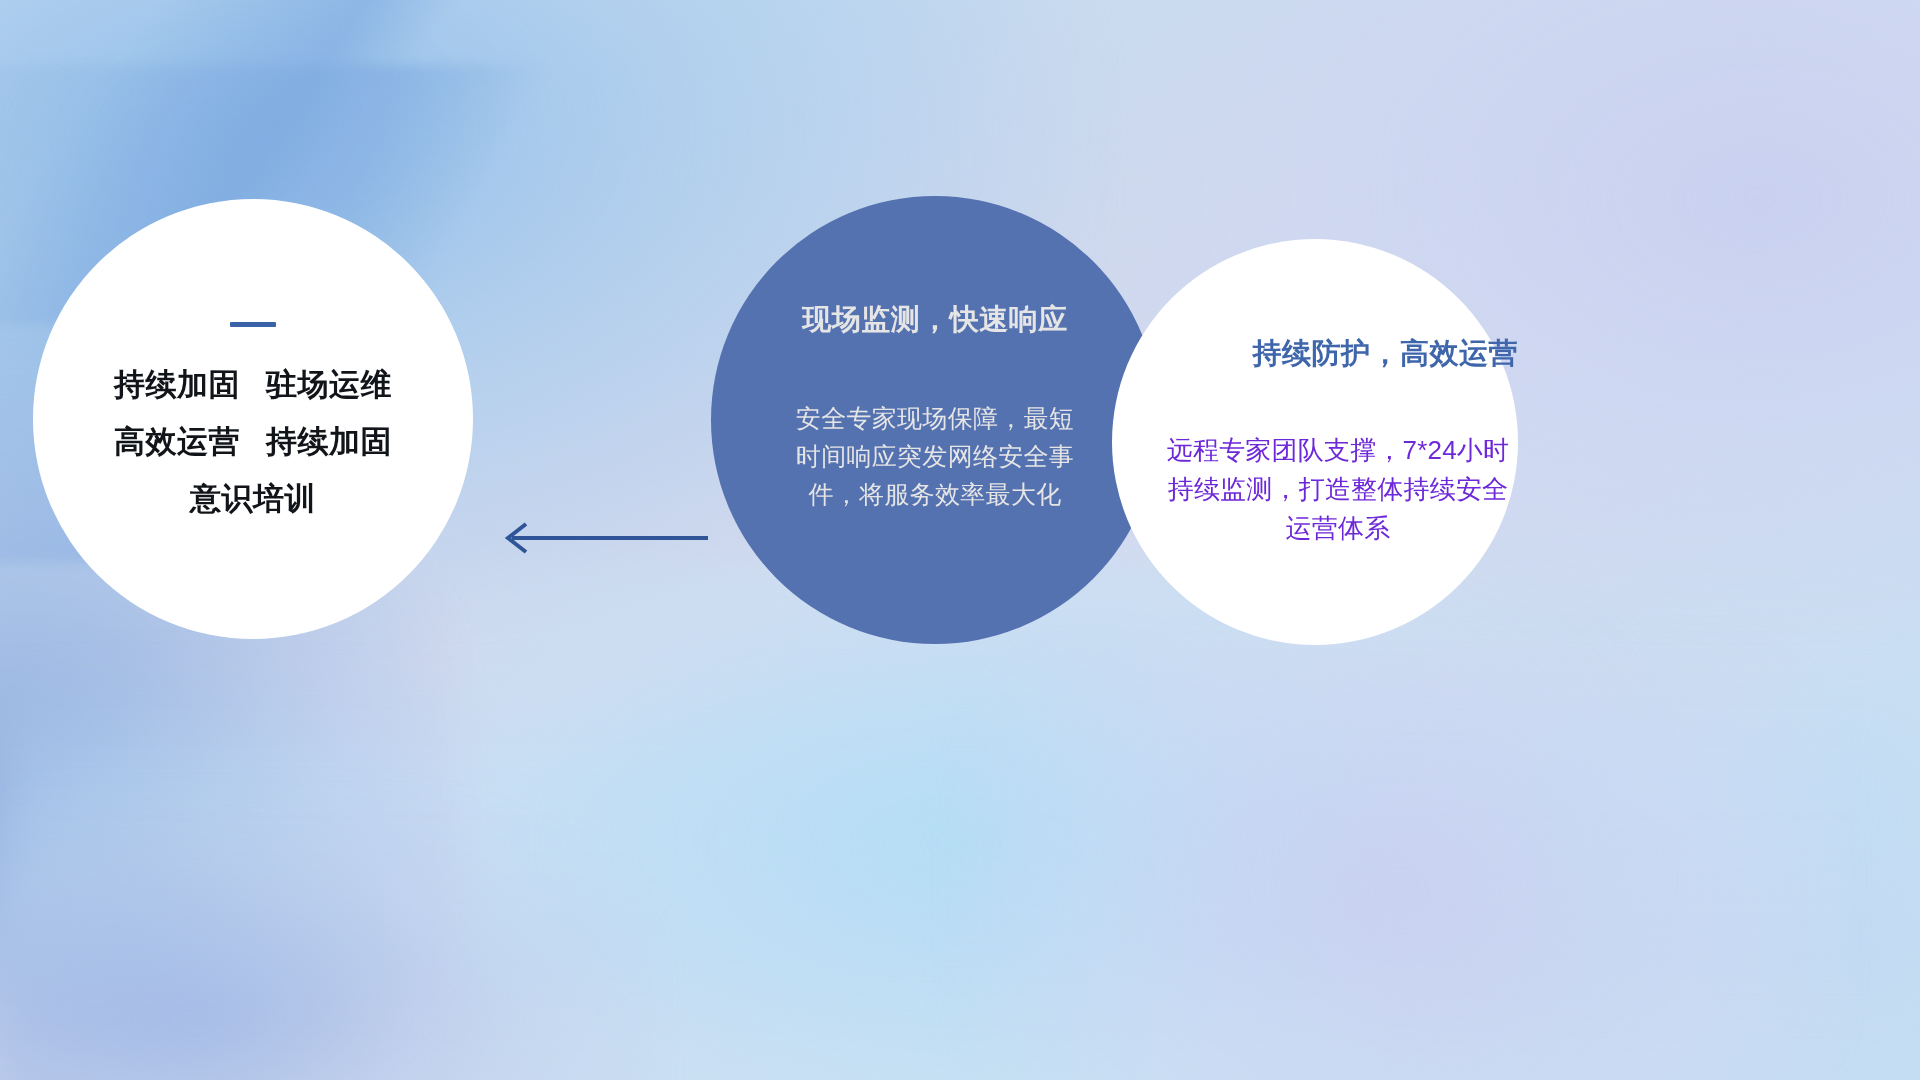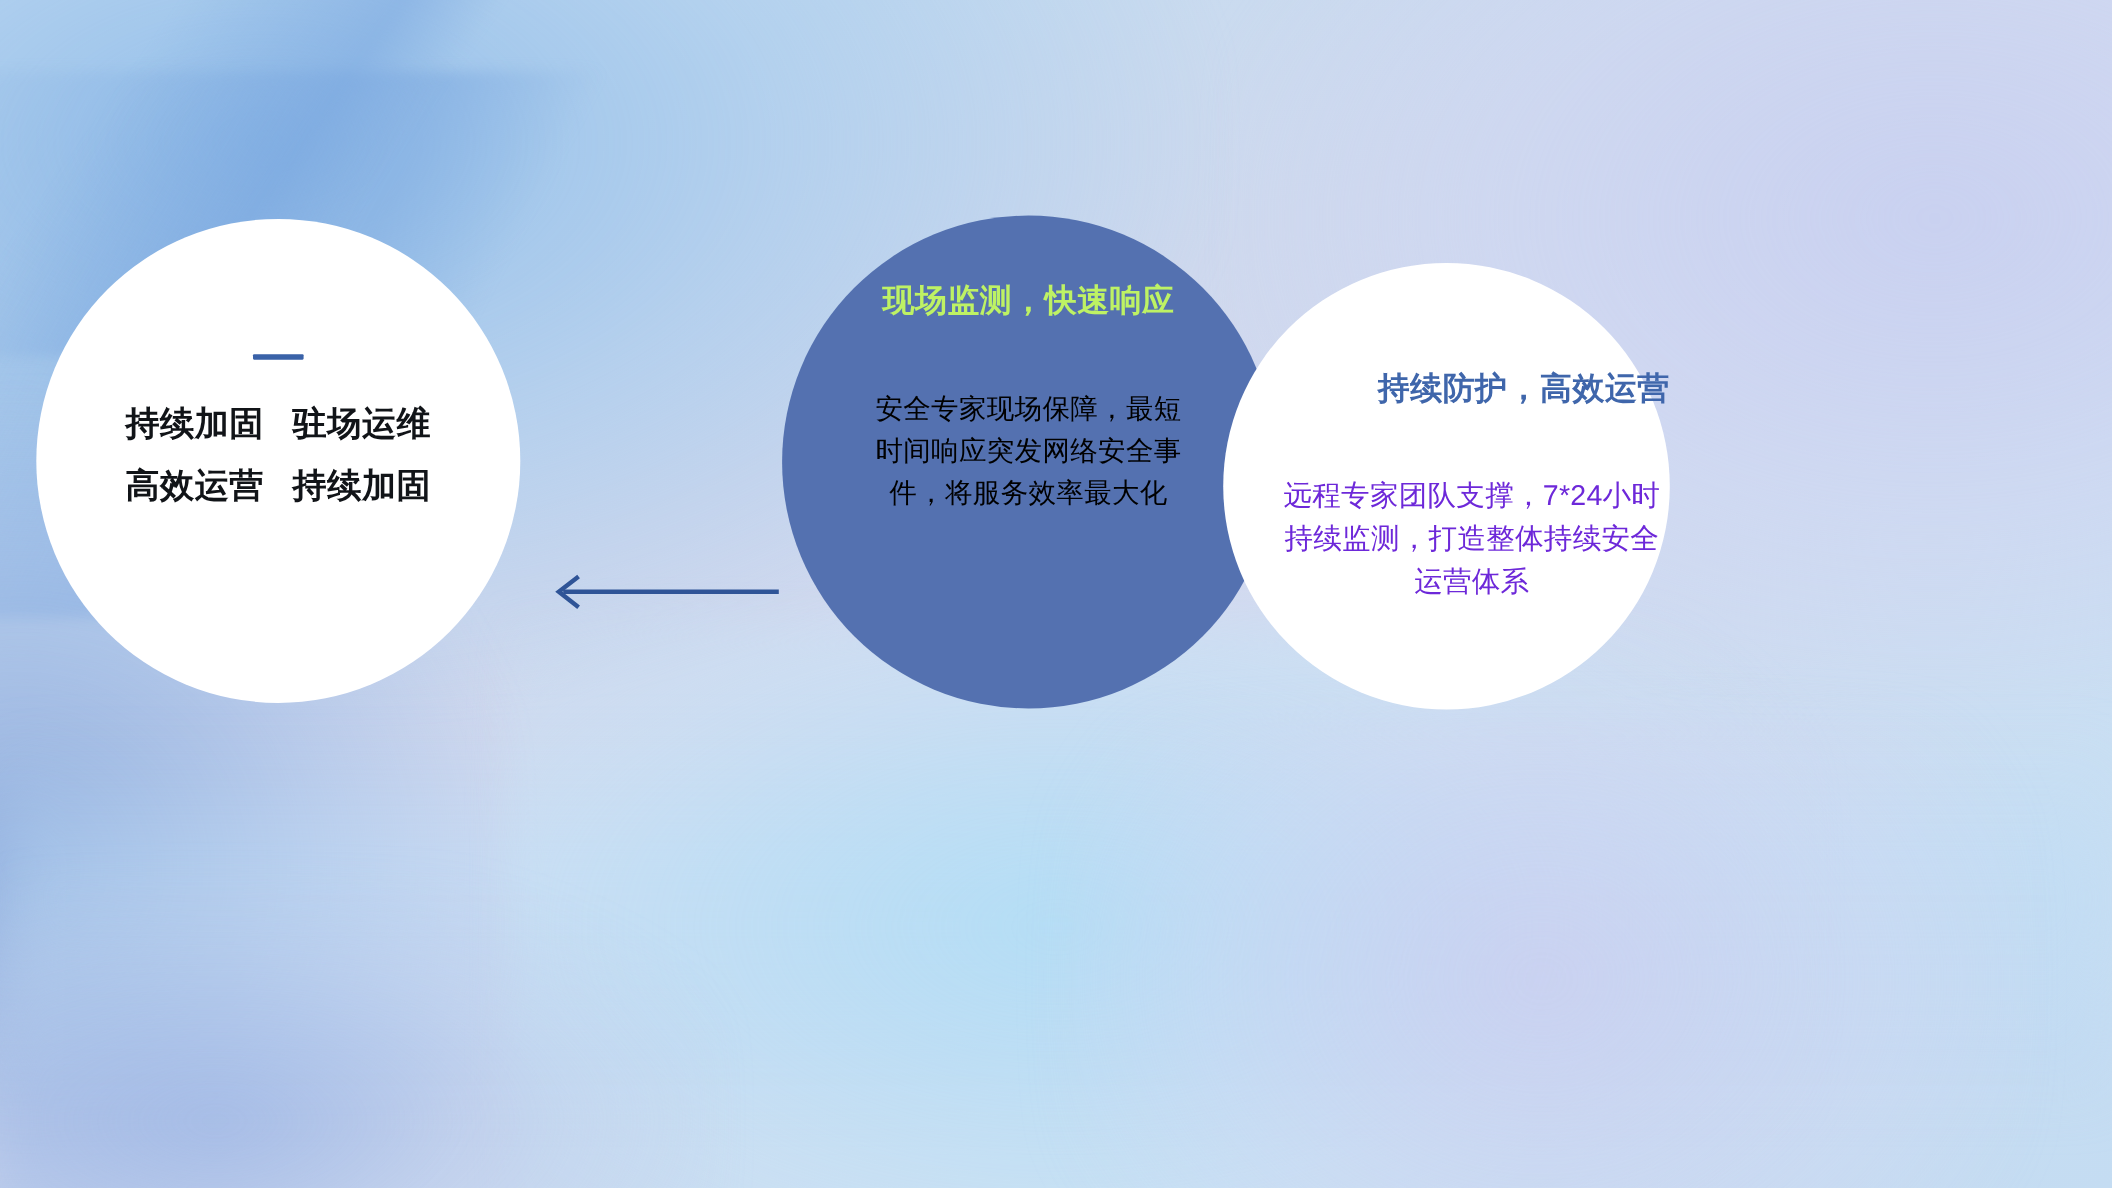--- a/index.html
+++ b/index.html
@@ -82,27 +82,27 @@
   }
   .left-line:last-child{ margin-bottom:0; }
   .gap{ display:inline-block; width:26px; }
 
   #circle-mid{
     left:711px; top:196px; width:448px; height:448px;
     background:#5471b0;
     display:flex; flex-direction:column; align-items:center; justify-content:flex-start;
   }
   #circle-mid .c-title{
-    margin-top:58px;
-    font-size:29px; font-weight:bold; color:#bef264; white-space:nowrap;
+    margin-top:104px;
+    font-size:29px; font-weight:bold; color:#e5e5e5; white-space:nowrap;
     letter-spacing:.5px;
   }
   #circle-mid .c-body{
     margin-top:59px;
-    font-size:25px; color:#000000; text-align:center; line-height:1.52;
+    font-size:25px; color:#e5e5e5; text-align:center; line-height:1.52;
     width:300px; letter-spacing:.3px;
   }
 
   #circle-r{
     left:1112px; top:239px; width:406px; height:406px;
     background:#fff;
     display:flex; flex-direction:column; align-items:flex-end; justify-content:flex-start;
   }
   #circle-r .c-title{
     margin-top:95px;
@@ -141,20 +141,21 @@
     <line x1="218" y1="20" x2="22" y2="20" stroke="#2f5497" stroke-width="4"></line>
     <polyline points="36,6 18,20 36,34" fill="none" stroke="#2f5497" stroke-width="4" stroke-linecap="butt"></polyline>
   </svg>
 </div>
 
 <div class="circle" id="circle-left">
   <div class="dash"></div>
   <div class="left-lines">
     <div class="left-line"><span>持续加固</span><span class="gap"></span><span>驻场运维</span></div>
     <div class="left-line"><span>高效运营</span><span class="gap"></span><span>持续加固</span></div>
+    <div class="left-line"><span>意识培训</span></div>
   </div>
 </div>
 
 <div class="circle" id="circle-mid">
   <div class="c-title">现场监测，快速响应</div>
   <div class="c-body">安全专家现场保障，最短时间响应突发网络安全事件，将服务效率最大化</div>
 </div>
 
 <div class="circle" id="circle-r">
   <div class="c-title">持续防护，高效运营</div>

